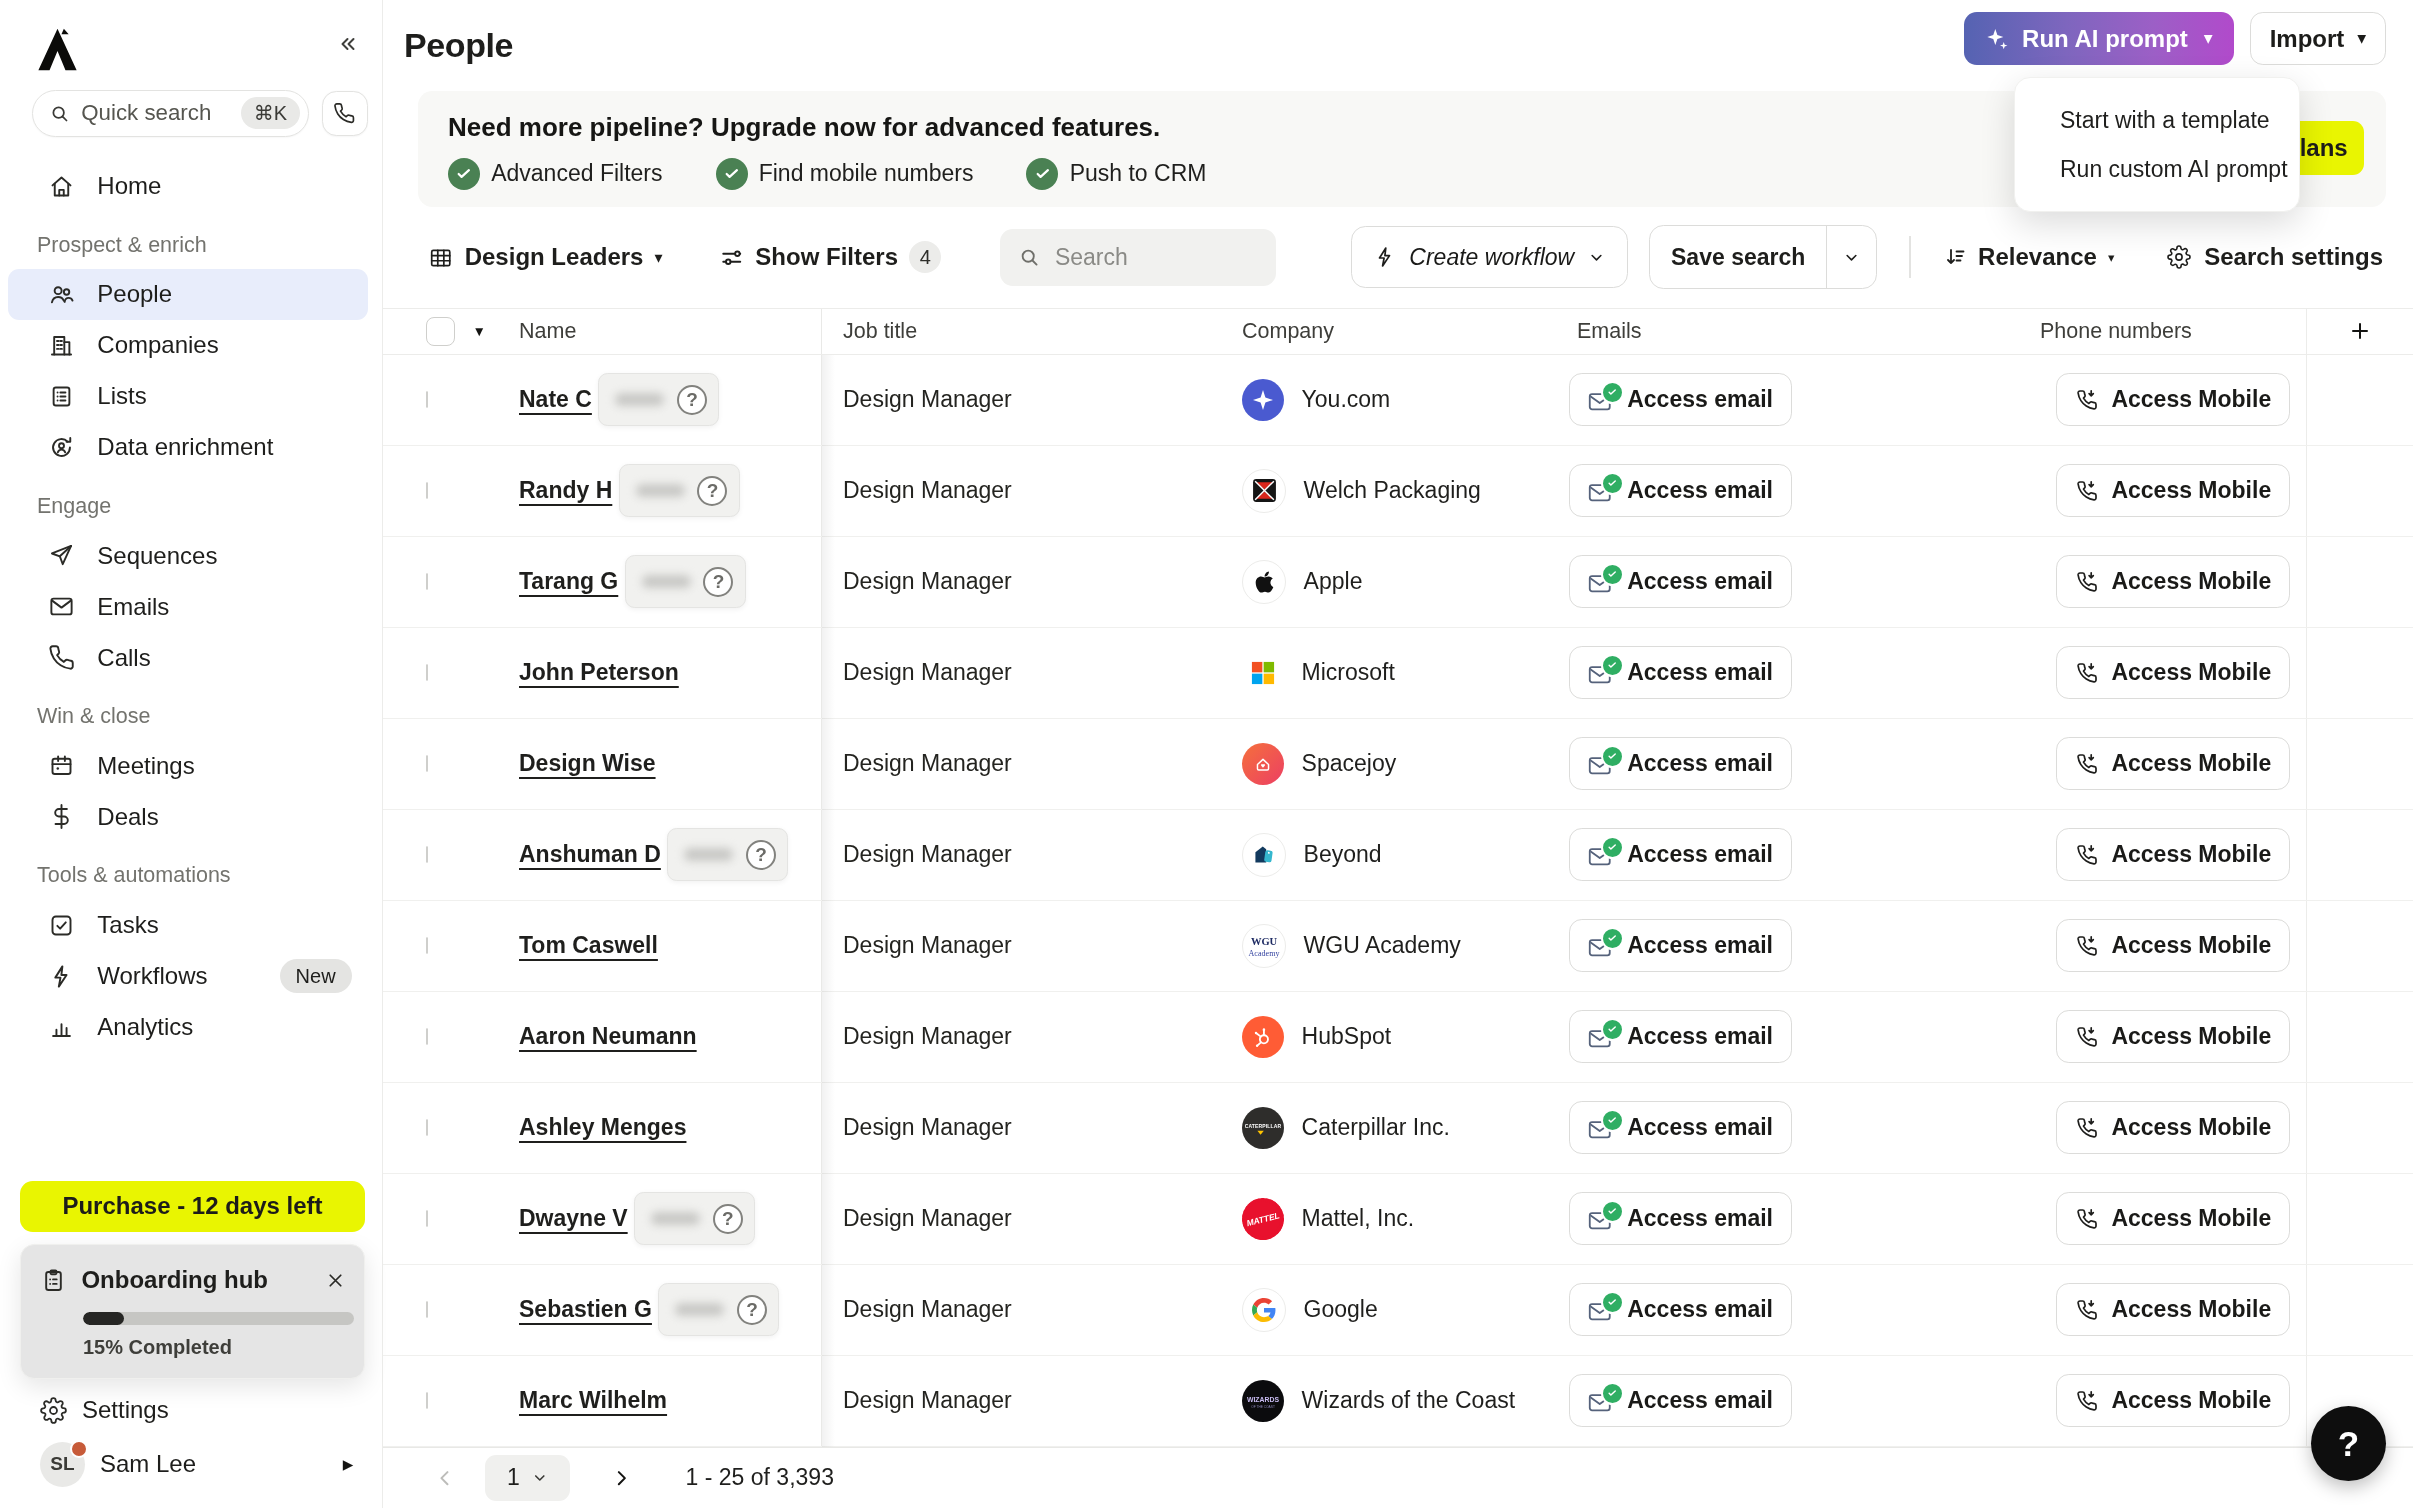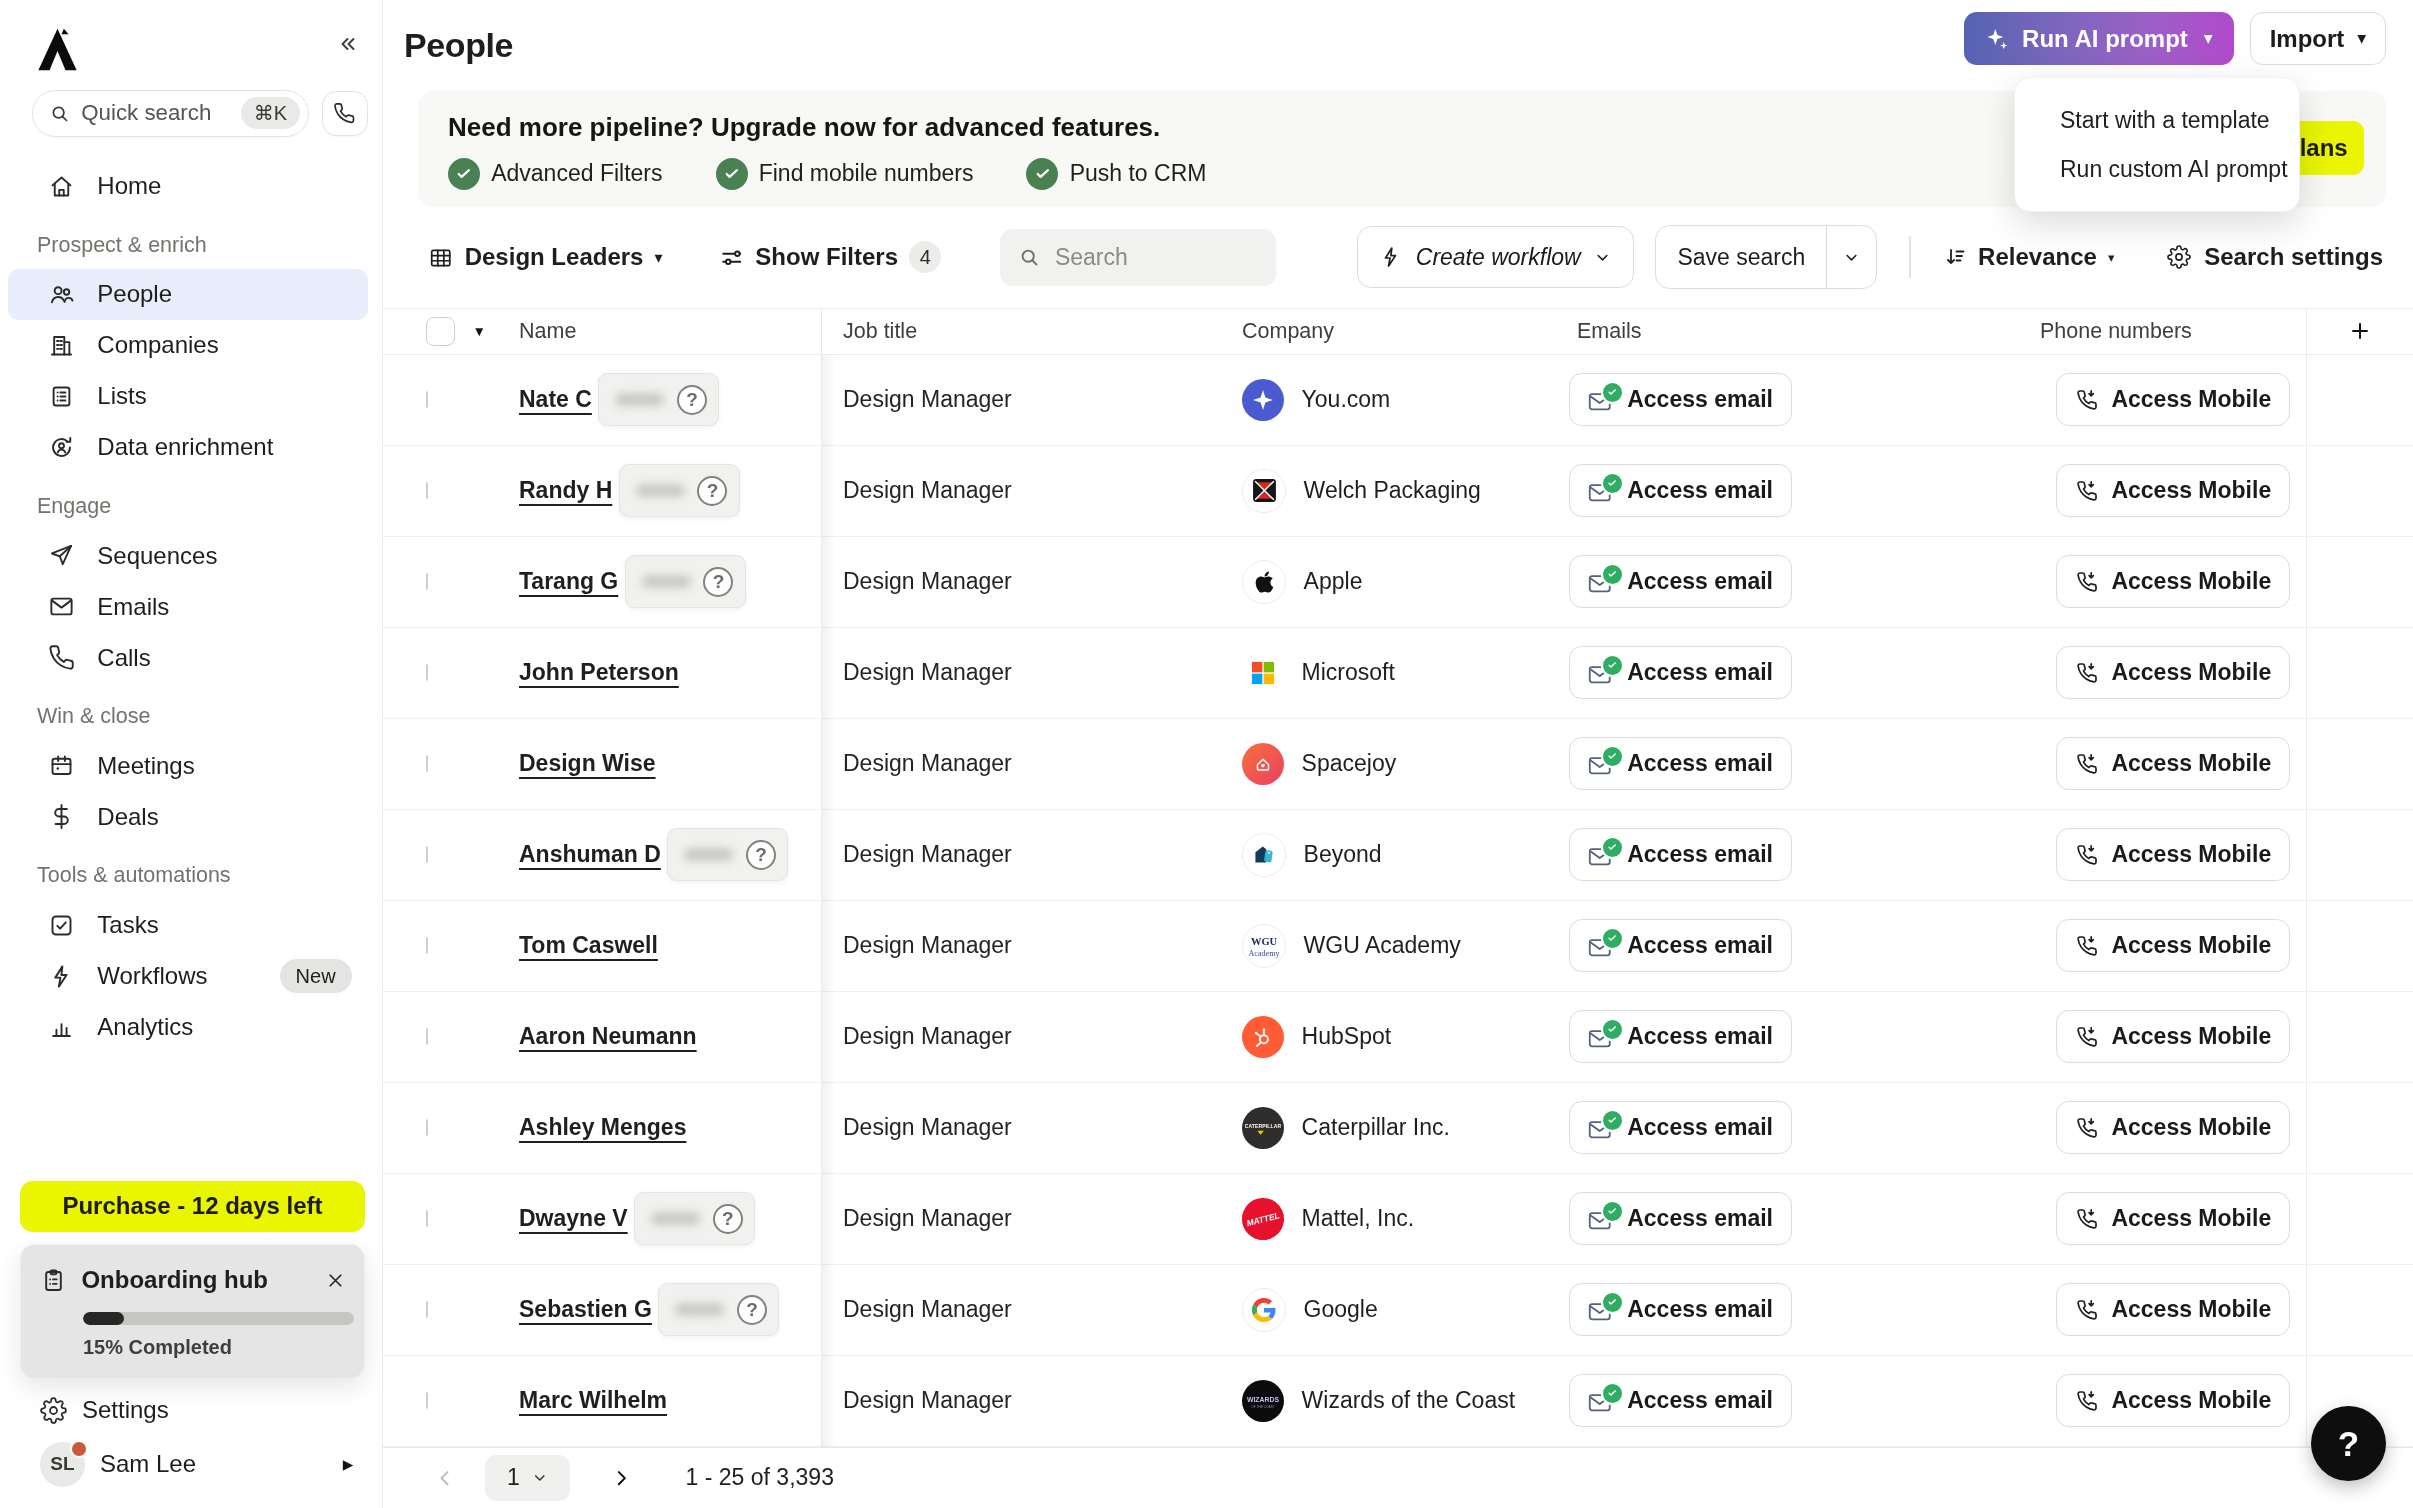--- a/index.html
+++ b/index.html
@@ -64,21 +64,21 @@
   .tgroup{display:flex;align-items:center;gap:11.2px;cursor:pointer;}
   .tgroup .t{font-size:24px;font-weight:600;color:#1E1E1C;}
   .tgroup .caret{font-size:16px;color:#1E1E1C;}
   .cnt{width:32px;height:32px;border-radius:50%;background:#ECECEA;display:flex;align-items:center;justify-content:center;font-size:20px;color:#2E2E2A;}
   .tsearch{margin-left:59px;width:276px;height:57px;background:#F1F1EF;border-radius:12.8px;display:flex;align-items:center;gap:12.8px;padding:0 17.6px;box-sizing:border-box;}
   .tsearch input{border:none;background:transparent;outline:none;font-size:23px;color:#1E1E1C;width:100%;font-family:inherit;}
   .tsearch input::placeholder{color:#8A8A86;}
   .tb-right{margin-left:auto;display:flex;align-items:center;}
   .btn-o{height:62px;background:#fff;border:1.6px solid #DCDCDA;border-radius:14.4px;display:flex;align-items:center;gap:12.8px;padding:0 21px;font-size:23px;color:#1A1A18;font-weight:500;font-family:inherit;cursor:pointer;font-style:italic;}
   .split{margin-left:21px;display:flex;height:62px;border:1.6px solid #DCDCDA;border-radius:14.4px;overflow:hidden;}
-  .split .l{display:flex;align-items:center;padding:0 21px;font-size:23px;font-weight:400;cursor:pointer;}
+  .split .l{display:flex;align-items:center;padding:0 21px;font-size:23px;font-weight:700;cursor:pointer;}
   .split .r{width:49px;border-left:1.6px solid #DCDCDA;display:flex;align-items:center;justify-content:center;cursor:pointer;}
   .vdiv{width:1.6px;height:42px;background:#E3E3E1;margin:0 32px;}
   .sortgrp{display:flex;align-items:center;gap:11.2px;cursor:pointer;}
   .sortgrp .t{font-size:24px;font-weight:600;}
   .setgrp{display:flex;align-items:center;gap:12.8px;margin-left:53px;cursor:pointer;}
   .setgrp .t{font-size:24px;font-weight:600;}
 
   .grid{display:grid;grid-template-columns:136px 303px 399px 335px 463px 287px 107px;align-items:center;}
   .thead{height:46px;border-bottom:1.6px solid #ECECEA;position:relative;}
   .th{font-size:21.5px;color:#3E3E3A;font-weight:500;}

